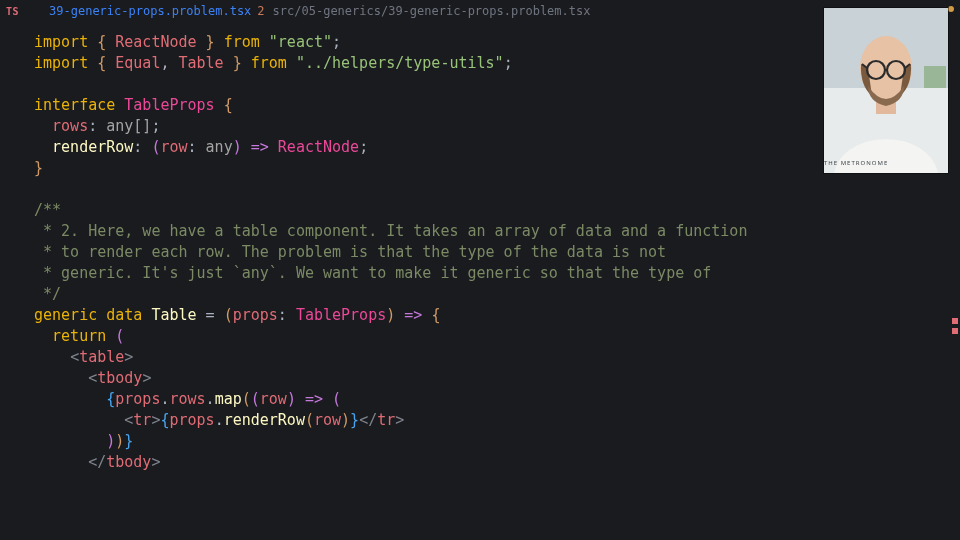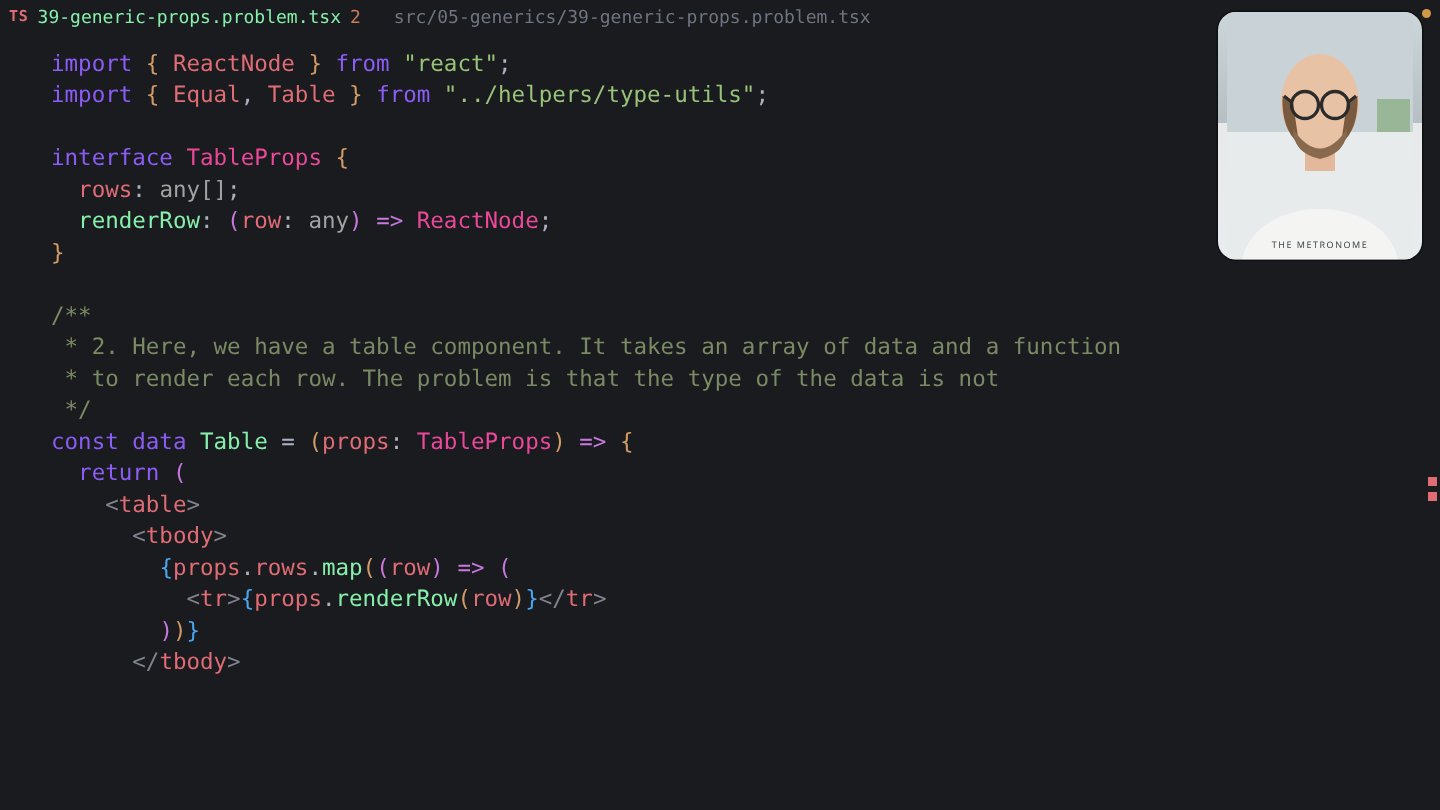--- a/index.html
+++ b/index.html
@@ -22,28 +22,29 @@
     color: #7f848e;
     position: relative;
   }
   .ts-badge {
     font-weight: 700;
     font-size: 10px;
     color: #e06c75;
     letter-spacing: 0.5px;
   }
   .tab-filename {
-    color: #86efac;
+    color: #3b82f6;
+    margin-left: 24px;
   }
   .tab-dirty {
     color: #c9795c;
   }
   .tab-path {
     color: #6f7580;
-    margin-left: 16px;
+    margin-left: 2px;
   }
   .corner-dot {
     position: absolute;
     right: 6px; top: 6px;
     width: 6px; height: 6px;
     border-radius: 50%;
     background: #d19a46;
   }
 
   
@@ -55,48 +56,47 @@
     line-height: 21px;
   }
   .line {
     padding: 0 0 0 34px;
     white-space: pre;
     height: 21px;
   }
   .line.blank { height: 21px; }
 
   
-  .kw { color: #8b5cf6; }       
+  .kw { color: #eab308; }       
   .punc { color: #abb2bf; }
   .brace-y { color: #d19a66; }
   .brace-p { color: #c678dd; }
   .brace-b { color: #4aa5f0; }
   .ident { color: #e06c75; }
   .prop { color: #e06c75; }
   .type { color: #a3a3a3; }
   .typeCls { color: #ec4899; }
   .str { color: #98c379; }
   .comment { color: #7b8a64; }
-  .fn { color: #86efac; }
+  .fn { color: #fef9c3; }
   .arrow { color: #c678dd; }
   .taglt { color: #7f848e; }
   .tagname { color: #e06c75; }
 
   
   .webcam {
     position: absolute;
     right: 12px; top: 8px;
-    width: 136px; height: 165px;
-    border-radius: 12px;
+    width: 124px; height: 165px;
+    border-radius: 0;
     background: linear-gradient(#cdd6da 0%, #b5bfc4 45%, #e7e9eb 45%, #e9ecee 100%);
     box-shadow: 0 0 0 1px rgba(0,0,0,.4);
     overflow: hidden;
     display: flex;
     align-items: center;
-    justify-content: center;
   }
   .webcam svg { width: 100%; height: 100%; }
   .webcam .caption {
     position: absolute;
     bottom: 6px;
     font-size: 6px;
     letter-spacing: 1px;
     color: #42484c;
     font-family: ui-sans-serif, system-ui, sans-serif;
   }
@@ -137,23 +137,24 @@
 
   <div class="line">  <span class="fn">renderRow</span><span class="punc">:</span> <span class="brace-p">(</span><span class="ident">row</span><span class="punc">:</span> <span class="type">any</span><span class="brace-p">)</span> <span class="arrow">=&gt;</span> <span class="typeCls">ReactNode</span><span class="punc">;</span></div>
 
   <div class="line"><span class="brace-y">}</span></div>
 
   <div class="line blank"> </div>
 
   <div class="line"><span class="comment">/**</span></div>
   <div class="line"><span class="comment"> * 2. Here, we have a table component. It takes an array of data and a function</span></div>
   <div class="line"><span class="comment"> * to render each row. The problem is that the type of the data is not</span></div>
+  <div class="line"><span class="comment"> * generic. It's just `any`. We want to make it generic so that the type of</span></div>
   <div class="line"><span class="comment"> */</span></div>
 
-  <div class="line"><span class="kw">const</span> <span class="kw">data</span> <span class="fn">Table</span> <span class="punc">=</span> <span class="brace-y">(</span><span class="ident">props</span><span class="punc">:</span> <span class="typeCls">TableProps</span><span class="brace-y">)</span> <span class="arrow">=&gt;</span> <span class="brace-y">{</span></div>
+  <div class="line"><span class="kw">generic</span> <span class="kw">data</span> <span class="fn">Table</span> <span class="punc">=</span> <span class="brace-y">(</span><span class="ident">props</span><span class="punc">:</span> <span class="typeCls">TableProps</span><span class="brace-y">)</span> <span class="arrow">=&gt;</span> <span class="brace-y">{</span></div>
 
   <div class="line">  <span class="kw">return</span> <span class="brace-p">(</span></div>
 
   <div class="line">    <span class="taglt">&lt;</span><span class="tagname">table</span><span class="taglt">&gt;</span></div>
 
   <div class="line">      <span class="taglt">&lt;</span><span class="tagname">tbody</span><span class="taglt">&gt;</span></div>
 
   <div class="line">        <span class="brace-b">{</span><span class="ident">props</span><span class="punc">.</span><span class="ident">rows</span><span class="punc">.</span><span class="fn">map</span><span class="brace-y">(</span><span class="brace-p">(</span><span class="ident">row</span><span class="brace-p">)</span> <span class="arrow">=&gt;</span> <span class="brace-p">(</span></div>
 
   <div class="line">          <span class="taglt">&lt;</span><span class="tagname">tr</span><span class="taglt">&gt;</span><span class="brace-b">{</span><span class="ident">props</span><span class="punc">.</span><span class="fn">renderRow</span><span class="brace-y">(</span><span class="ident">row</span><span class="brace-y">)</span><span class="brace-b">}</span><span class="taglt">&lt;/</span><span class="tagname">tr</span><span class="taglt">&gt;</span></div>

